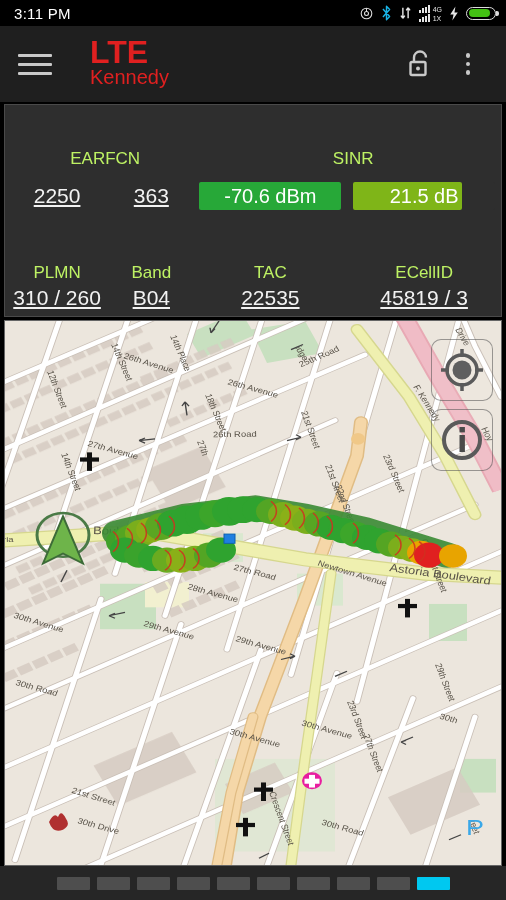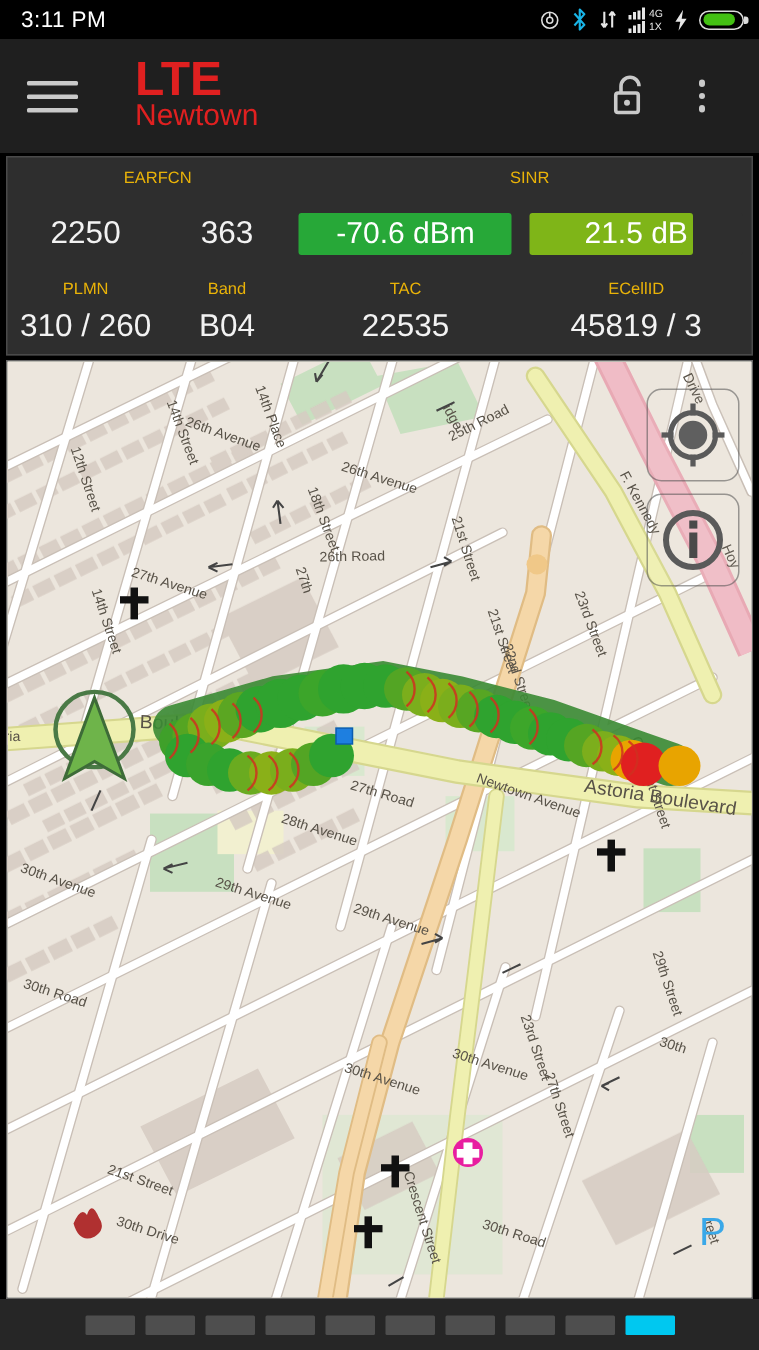--- a/index.html
+++ b/index.html
@@ -39,22 +39,22 @@
   .appbar-btn { width:48px; height:48px; display:flex; align-items:center; justify-content:center; cursor:pointer; }
   .dots { display:flex; flex-direction:column; gap:4px; align-items:center; }
   .dots i { width:4.5px; height:4.5px; border-radius:50%; background:#c9c9c9; display:block; }
 
   
   .datapanel { background:#2e2e2e; border:1px solid #4a4a4a; margin:2px 4px 3px; padding:3px 0 4px;
                flex:0 0 auto; }
   .drow { display:flex; }
   .dcell { flex:1; display:flex; flex-direction:column; align-items:center; justify-content:center; }
   .dcell.w1 { flex:1.05 } .dcell.w2 { flex:.85 } .dcell.w3 { flex:1.55 } .dcell.w4 { flex:1.55 }
-  .dlabel { color:#eab308; font-size:11px; line-height:22px; }
-  .dval   { color:#f2f2f2; font-size:21px; line-height:28px; }
+  .dlabel { color:#bef264; font-size:17px; line-height:22px;margin-top:40px; }
+  .dval   { color:#f2f2f2; font-size:21px; line-height:28px;text-decoration:underline; }
   .barcell { width:100%; padding:12px 6px; }
   .metric-bar { height:28px; border-radius:2px; display:flex; align-items:center; justify-content:center;
                 position:relative; }
   .metric-bar span { color:#fff; font-size:20px; z-index:2; }
   .bar-bg { position:absolute; inset:0; background:#2e2e2e; border-radius:2px; }
   .bar-fill { position:absolute; left:0; top:0; bottom:0; border-radius:2px; }
 
   
   .mapwrap { flex:1; margin:0 4px; border:1px solid #666; position:relative; overflow:hidden; background:#efe9e1; }
   .mapsvg { position:absolute; inset:0; width:100%; height:100%; display:block; }
@@ -126,21 +126,21 @@
   </div>
 
   <div class="appbar">
     <div class="hamburger">
       <span></span>
         <span></span>
         <span></span>
     </div>
     <div class="titlewrap">
       <div class="title-main">LTE</div>
-      <div class="title-sub">Newtown</div>
+      <div class="title-sub">Kennedy</div>
     </div>
     <div class="appbar-spacer"></div>
 
     <div class="appbar-btn">
       <svg width="26" height="30" viewBox="0 0 26 30">
         <path d="M7 13 V8.5 a6 6 0 0 1 12 0" fill="none" stroke="#c9c9c9" stroke-width="2.4"></path>
         <rect x="3.5" y="13" width="15" height="13" rx="1.5" fill="none" stroke="#c9c9c9" stroke-width="2.4"></rect>
         <circle cx="11" cy="19.5" r="2" fill="#c9c9c9"></circle>
       </svg>
     </div>

